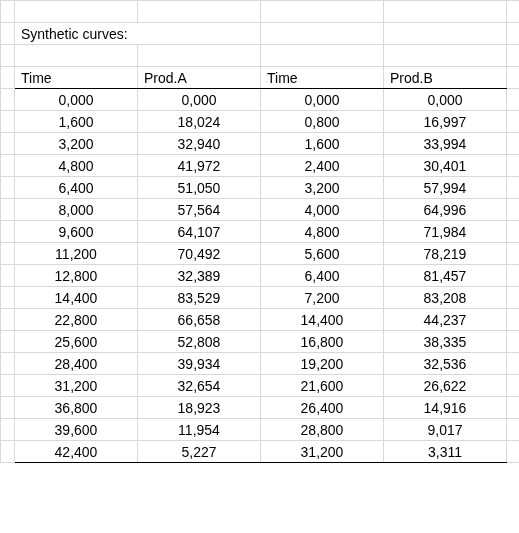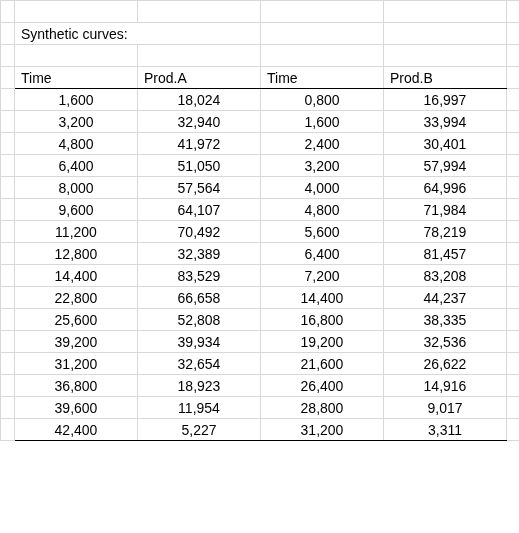--- a/index.html
+++ b/index.html
@@ -51,20 +51,28 @@
           <td></td>
         </tr>
     <tr>
       <td></td>
       <td class="hdr">Time</td>
       <td class="hdr">Prod.A</td>
       <td class="hdr">Time</td>
       <td class="hdr">Prod.B</td>
       <td></td>
     </tr>
+  <tr>
+          <td></td>
+          <td class="num">0,000</td>
+          <td class="num">0,000</td>
+          <td class="num">0,000</td>
+          <td class="num">0,000</td>
+          <td></td>
+        </tr>
         <tr>
           <td></td>
           <td class="num">1,600</td>
           <td class="num">18,024</td>
           <td class="num">0,800</td>
           <td class="num">16,997</td>
           <td></td>
         </tr>
         <tr>
           <td></td>
@@ -141,21 +149,21 @@
         <tr>
           <td></td>
           <td class="num">25,600</td>
           <td class="num">52,808</td>
           <td class="num">16,800</td>
           <td class="num">38,335</td>
           <td></td>
         </tr>
         <tr>
           <td></td>
-          <td class="num">39,200</td>
+          <td class="num">28,400</td>
           <td class="num">39,934</td>
           <td class="num">19,200</td>
           <td class="num">32,536</td>
           <td></td>
         </tr>
         <tr>
           <td></td>
           <td class="num">31,200</td>
           <td class="num">32,654</td>
           <td class="num">21,600</td>

